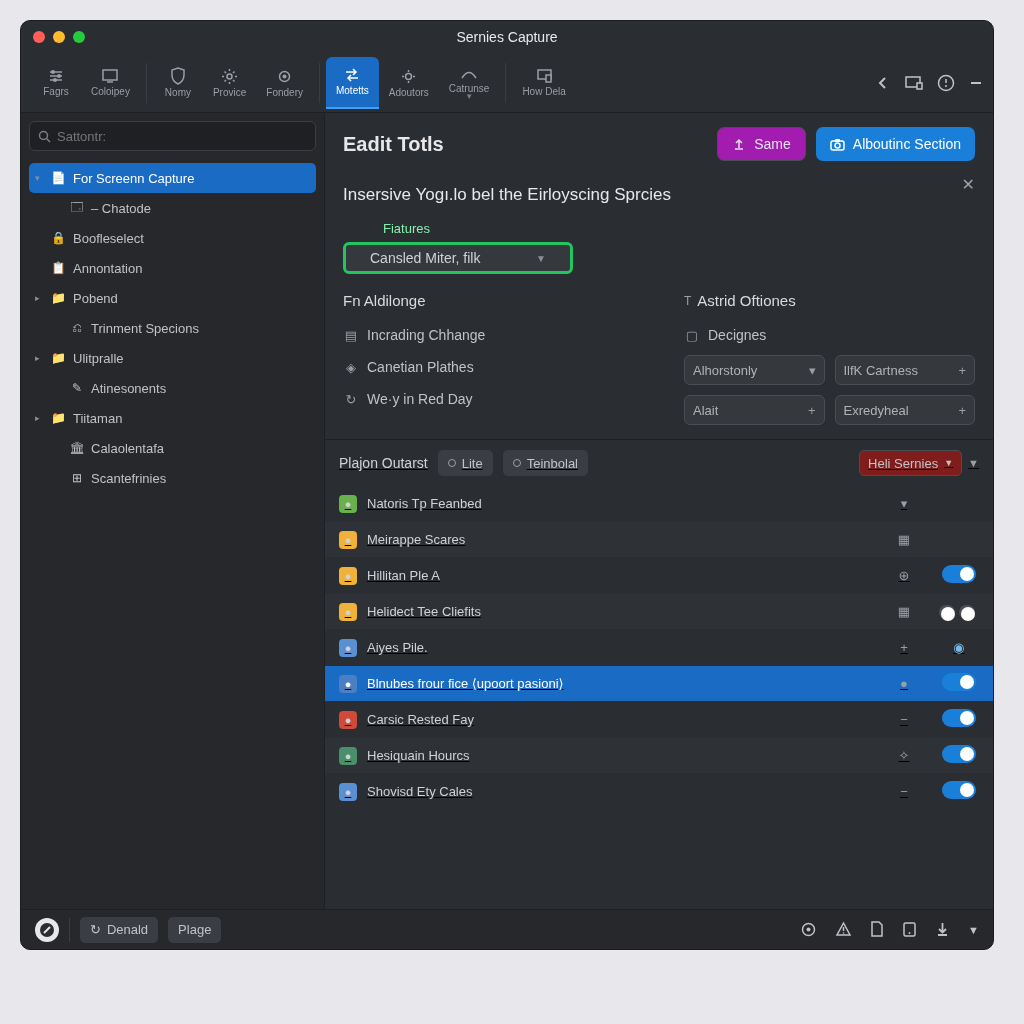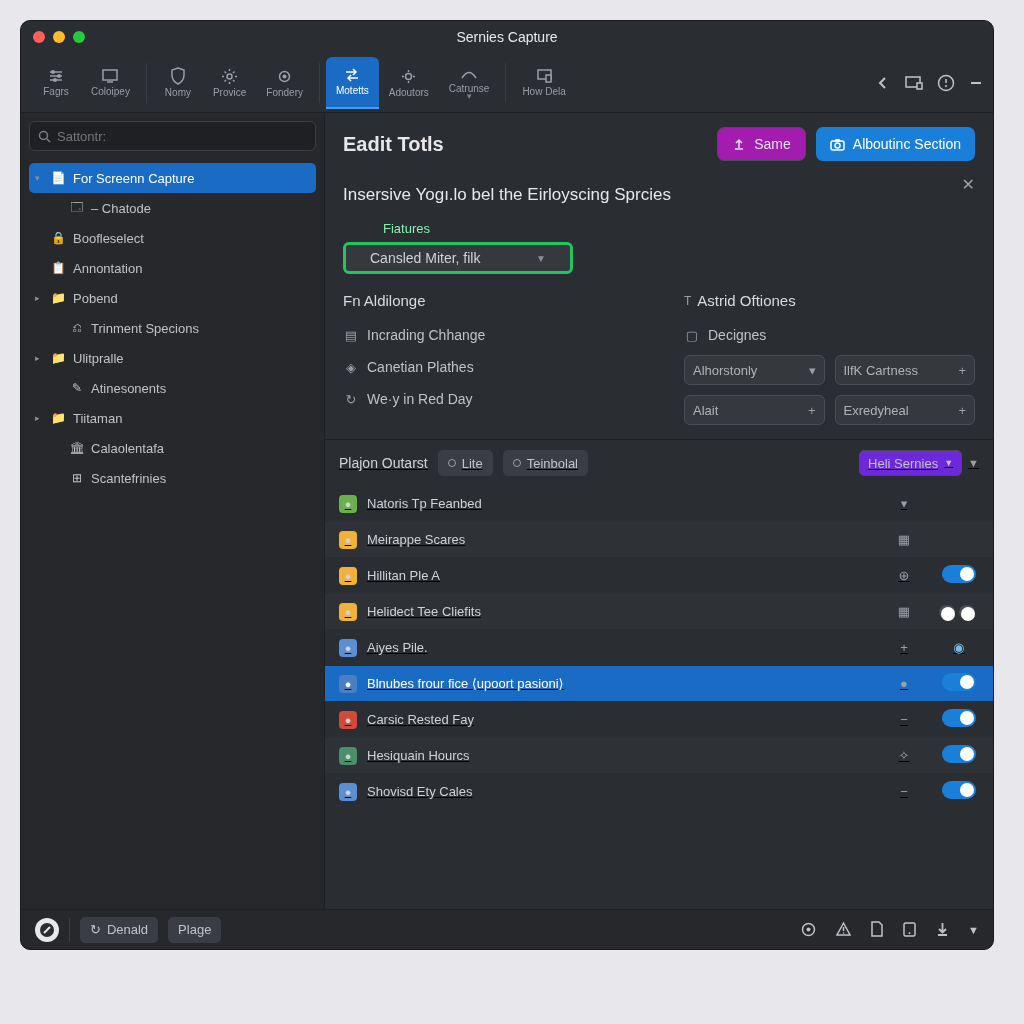--- a/index.html
+++ b/index.html
@@ -53,21 +53,21 @@
 .field-grid { display: grid; grid-template-columns: 1fr 1fr; gap: 10px; }
 .field-box { background: #35383d; border: 1px solid #4a4e54; border-radius: 6px; height: 30px; display: flex; align-items: center; padding: 0 8px; color: #b0b2b6; font-size: 13px; justify-content: space-between; }
 .field-box .plus { color: #9a9ea5; cursor: pointer; }
 .panel-divider { height: 1px; background: #1e2023; }
 .bottom-panel { flex: 1; display: flex; flex-direction: column; overflow: hidden; text-decoration: underline; }
 .panel-header { display: flex; align-items: center; padding: 10px 14px; gap: 10px; }
 .panel-title { color: #d0d2d5; font-size: 14px; }
 .chip { background: #3a3e44; border-radius: 5px; height: 26px; padding: 0 10px; display: flex; align-items: center; gap: 6px; color: #c0c2c6; font-size: 13px; cursor: pointer; }
 .chip .dot { width: 8px; height: 8px; border-radius: 50%; border: 1.5px solid #9a9ea5; }
 .panel-header-right { margin-left: auto; display: flex; align-items: center; gap: 6px; }
-.sel-box { background: #6d28d9; border: 1px solid #4a4e54; border-radius: 5px; height: 26px; padding: 0 8px; display: flex; align-items: center; color: #c0c2c6; font-size: 13px; gap: 6px; cursor: pointer; }
+.sel-box { background: #7f1d1d; border: 1px solid #4a4e54; border-radius: 5px; height: 26px; padding: 0 8px; display: flex; align-items: center; color: #c0c2c6; font-size: 13px; gap: 6px; cursor: pointer; }
 .table { flex: 1; overflow-y: auto; }
 .table-head { display: flex; background: #2e3135; border-top: 1px solid #1e2023; border-bottom: 1px solid #1e2023; height: 28px; align-items: center; padding: 0 14px; color: #9a9ea5; font-size: 12px; }
 .th-name { flex: 1; }
 .th-m { width: 70px; text-align: left; }
 .th-c { width: 40px; text-align: left; }
 .table-row { display: flex; align-items: center; height: 36px; padding: 0 14px; color: #d0d2d5; font-size: 13px; border-bottom: 1px solid #2a2d31; }
 .table-row.alt { background: #2e3135; }
 .table-row.selected { background: #1a6bc3; color: #fff; }
 .row-icon { width: 18px; height: 18px; border-radius: 4px; margin-right: 10px; display: flex; align-items: center; justify-content: center; font-size: 11px; }
 .td-name { flex: 1; display: flex; align-items: center; }

